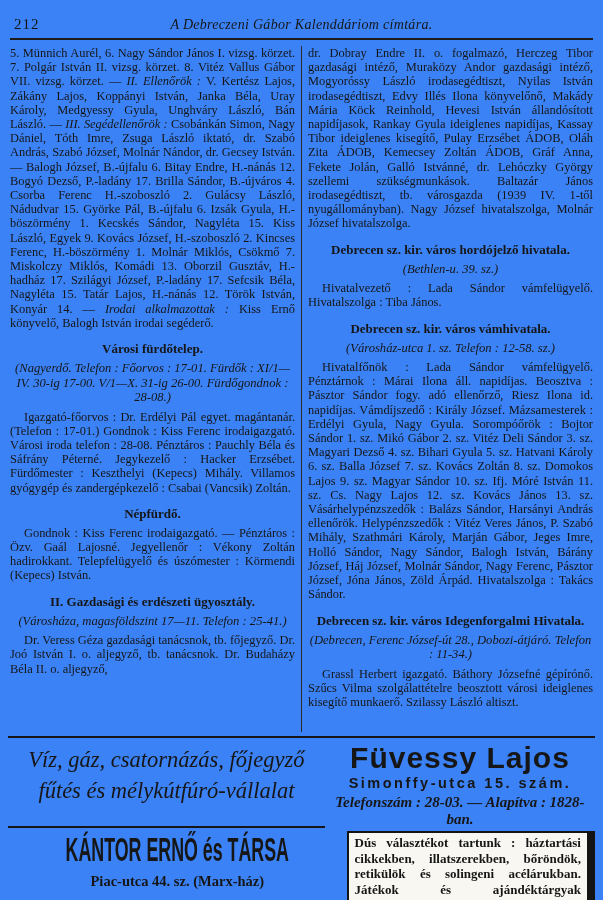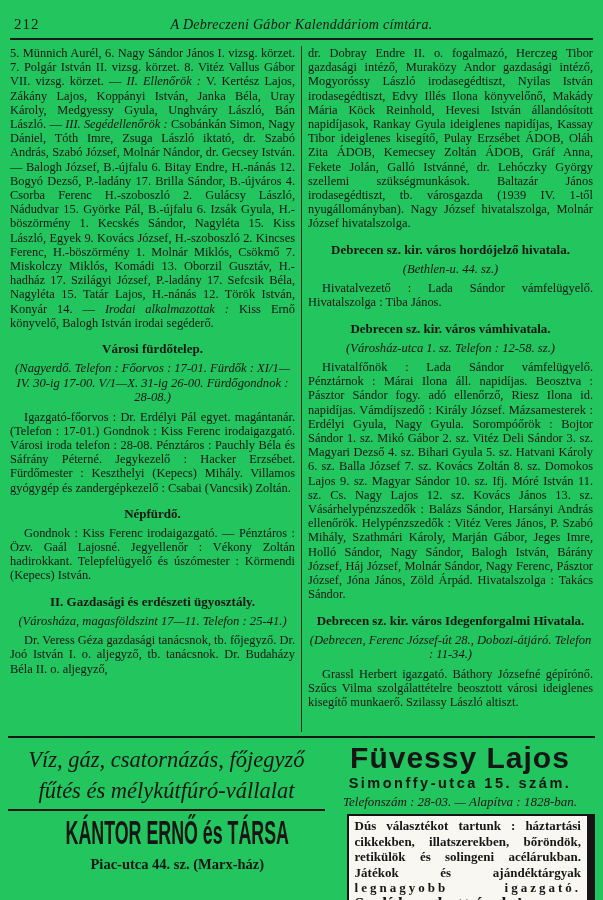--- a/index.html
+++ b/index.html
@@ -5,21 +5,21 @@
   html,body{margin:0;padding:0;}
   body{
     width:603px;height:900px;
     background:#edece8;
     font-family:"Liberation Serif", serif;
     color:#161616;
     overflow:hidden;
   }
   .page{
     width:603px;height:900px;
-    background:#22c55e;
+    background:#3b82f6;
     box-sizing:border-box;
     padding:14px 8px 0 8px;
     position:relative;
   }
   
   .hdr{
     position:relative;
     height:24px;
     border-bottom:2px solid #1c1c1c;
     margin:0 2px 6px 2px;
@@ -105,22 +105,23 @@
   }
   .fuvessy-addr{
     font-weight:bold;
     font-size:14.5px;
     letter-spacing:2.5px;
     margin-top:2px;
   }
   .fuvessy-phone{
     font-family:"Liberation Serif", serif;
     font-style:italic;
-    font-size:13px;
+    font-size:15px;
     margin-top:3px;
+    font-weight:bold;
   }
   .ad-row2{
     display:flex;
     margin-top:3px;
   }
   .ad-kantor-left{
     flex:0 0 31%;
     text-align:center;
     padding-top:2px;
   }
@@ -185,21 +186,21 @@
       <p class="addr">(Városháza, magasföldszint 17—11. Telefon : 25-41.)</p>
       <p class="indent">Dr. Veress Géza gazdasági tanácsnok, tb. főjegyző. Dr. Joó István I. o. aljegyző, tb. tanácsnok. Dr. Budaházy Béla II. o. aljegyző,</p>
     </div>
 
     <div class="col-divider"></div>
 
     <div class="col">
       <p>dr. Dobray Endre II. o. fogalmazó, Herczeg Tibor gazdasági intéző, Muraközy Andor gazdasági intéző, Mogyoróssy László irodasegédtiszt, Nyilas István irodasegédtiszt, Edvy Illés Ilona könyvelőnő, Makády Mária Köck Reinhold, Hevesi István állandósított napidíjasok, Rankay Gyula ideiglenes napidíjas, Kassay Tibor ideiglenes kisegítő, Pulay Erzsébet ÁDOB, Oláh Zita ÁDOB, Kemecsey Zoltán ÁDOB, Gráf Anna, Fekete Jolán, Galló Istvánné, dr. Lehóczky György szellemi szükségmunkások. Baltazár János irodasegédtiszt, tb. városgazda (1939 IV. 1-től nyugállományban). Nagy József hivatalszolga, Molnár József hivatalszolga.</p>
 
       <h3>Debrecen sz. kir. város hordójelző hivatala.</h3>
-      <p class="addr">(Bethlen-u. 44. sz.)</p>
+      <p class="addr">(Bethlen-u. 39. sz.)</p>
       <p class="indent">Hivatalvezető : Lada Sándor vámfelügyelő. Hivatalszolga : Tiba János.</p>
 
       <h3>Debrecen sz. kir. város vámhivatala.</h3>
       <p class="addr">(Városház-utca 1. sz. Telefon : 12-58. sz.)</p>
       <p class="indent">Hivatalfőnök : Lada Sándor vámfelügyelő. Pénztárnok : Márai Ilona áll. napidíjas. Beosztva : Pásztor Sándor fogy. adó ellenőrző, Riesz Ilona id. napidíjas. Vámdíjszedő : Király József. Mázsamesterek : Erdélyi Gyula, Nagy Gyula. Sorompóőrök : Bojtor Sándor 1. sz. Mikó Gábor 2. sz. Vitéz Deli Sándor 3. sz. Magyari Dezső 4. sz. Bihari Gyula 5. sz. Hatvani Károly 6. sz. Balla József 7. sz. Kovács Zoltán 8. sz. Domokos Lajos 9. sz. Magyar Sándor 10. sz. Ifj. Móré István 11. sz. Cs. Nagy Lajos 12. sz. Kovács János 13. sz. Vásárhelypénzszedők : Balázs Sándor, Harsányi András ellenőrök. Helypénzszedők : Vitéz Veres János, P. Szabó Mihály, Szathmári Károly, Marján Gábor, Jeges Imre, Holló Sándor, Nagy Sándor, Balogh István, Bárány József, Háj József, Molnár Sándor, Nagy Ferenc, Pásztor József, Jóna János, Zöld Árpád. Hivatalszolga : Takács Sándor.</p>
 
       <h3>Debrecen sz. kir. város Idegenforgalmi Hivatala.</h3>
       <p class="addr">(Debrecen, Ferenc József-út 28., Dobozi-átjáró. Telefon : 11-34.)</p>
       <p class="indent">Grassl Herbert igazgató. Báthory Józsefné gépírónő. Szűcs Vilma szolgálattételre beosztott városi ideiglenes kisegítő munkaerő. Szilassy László altiszt.</p>
     </div>

